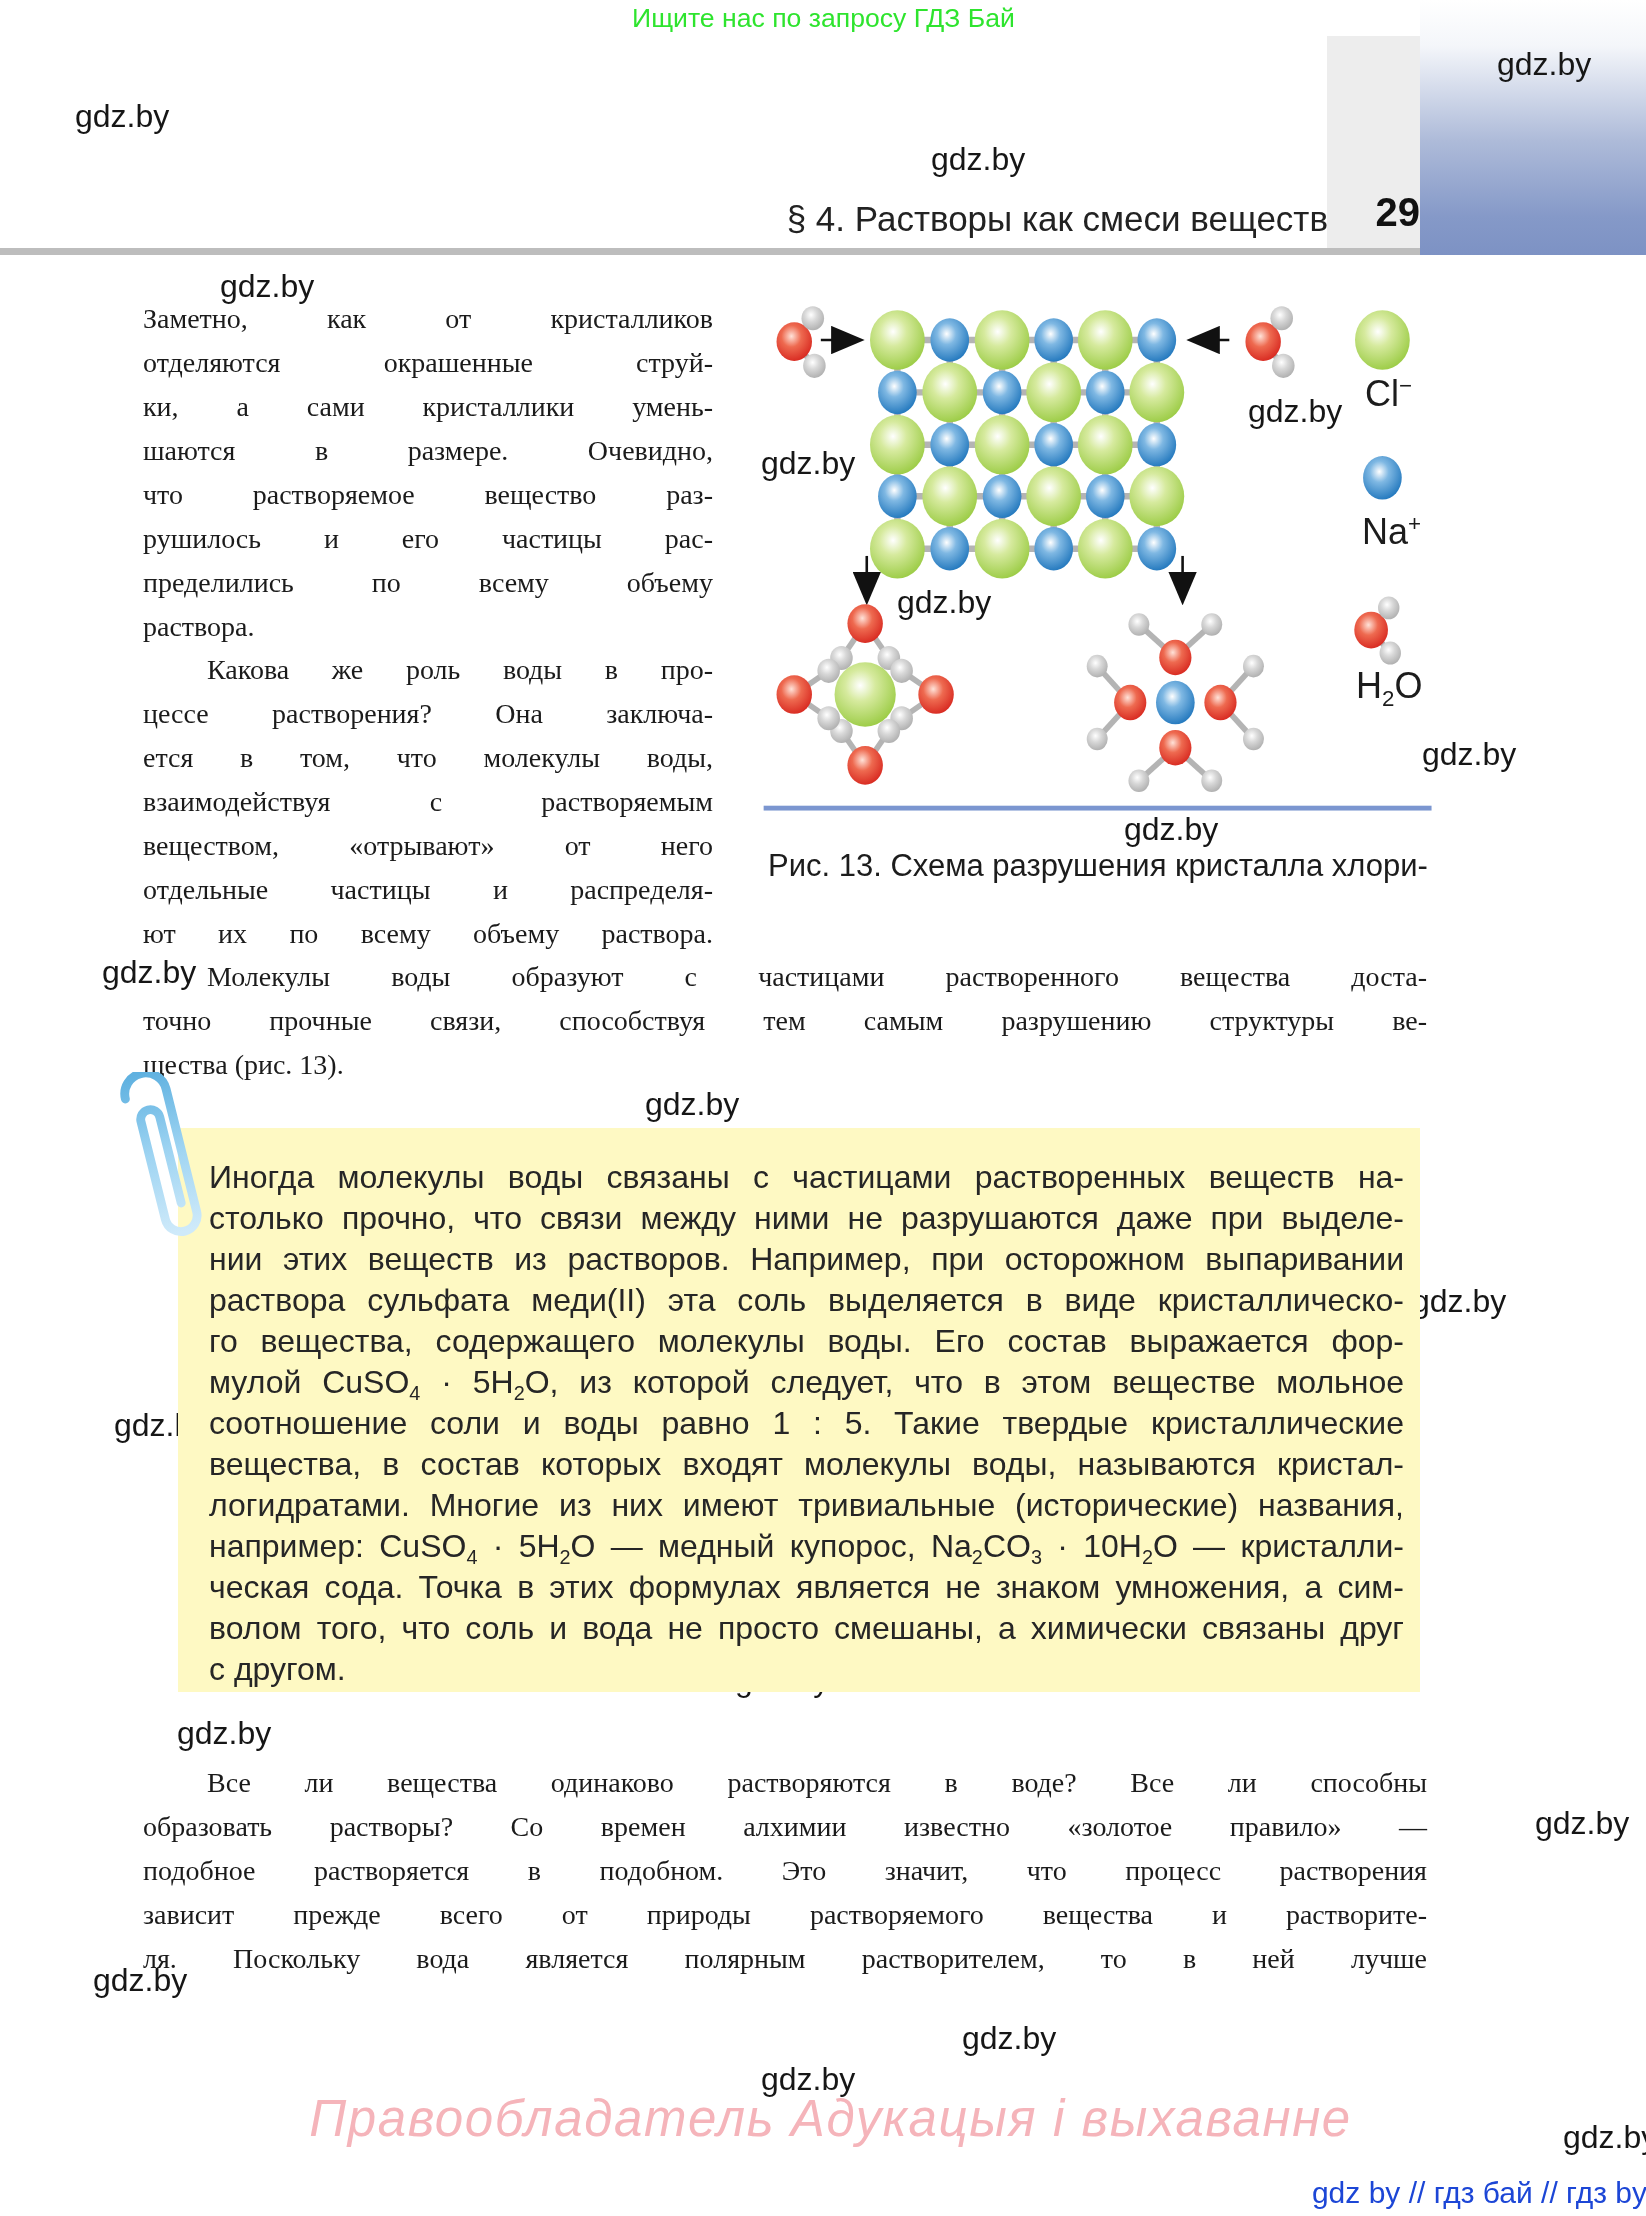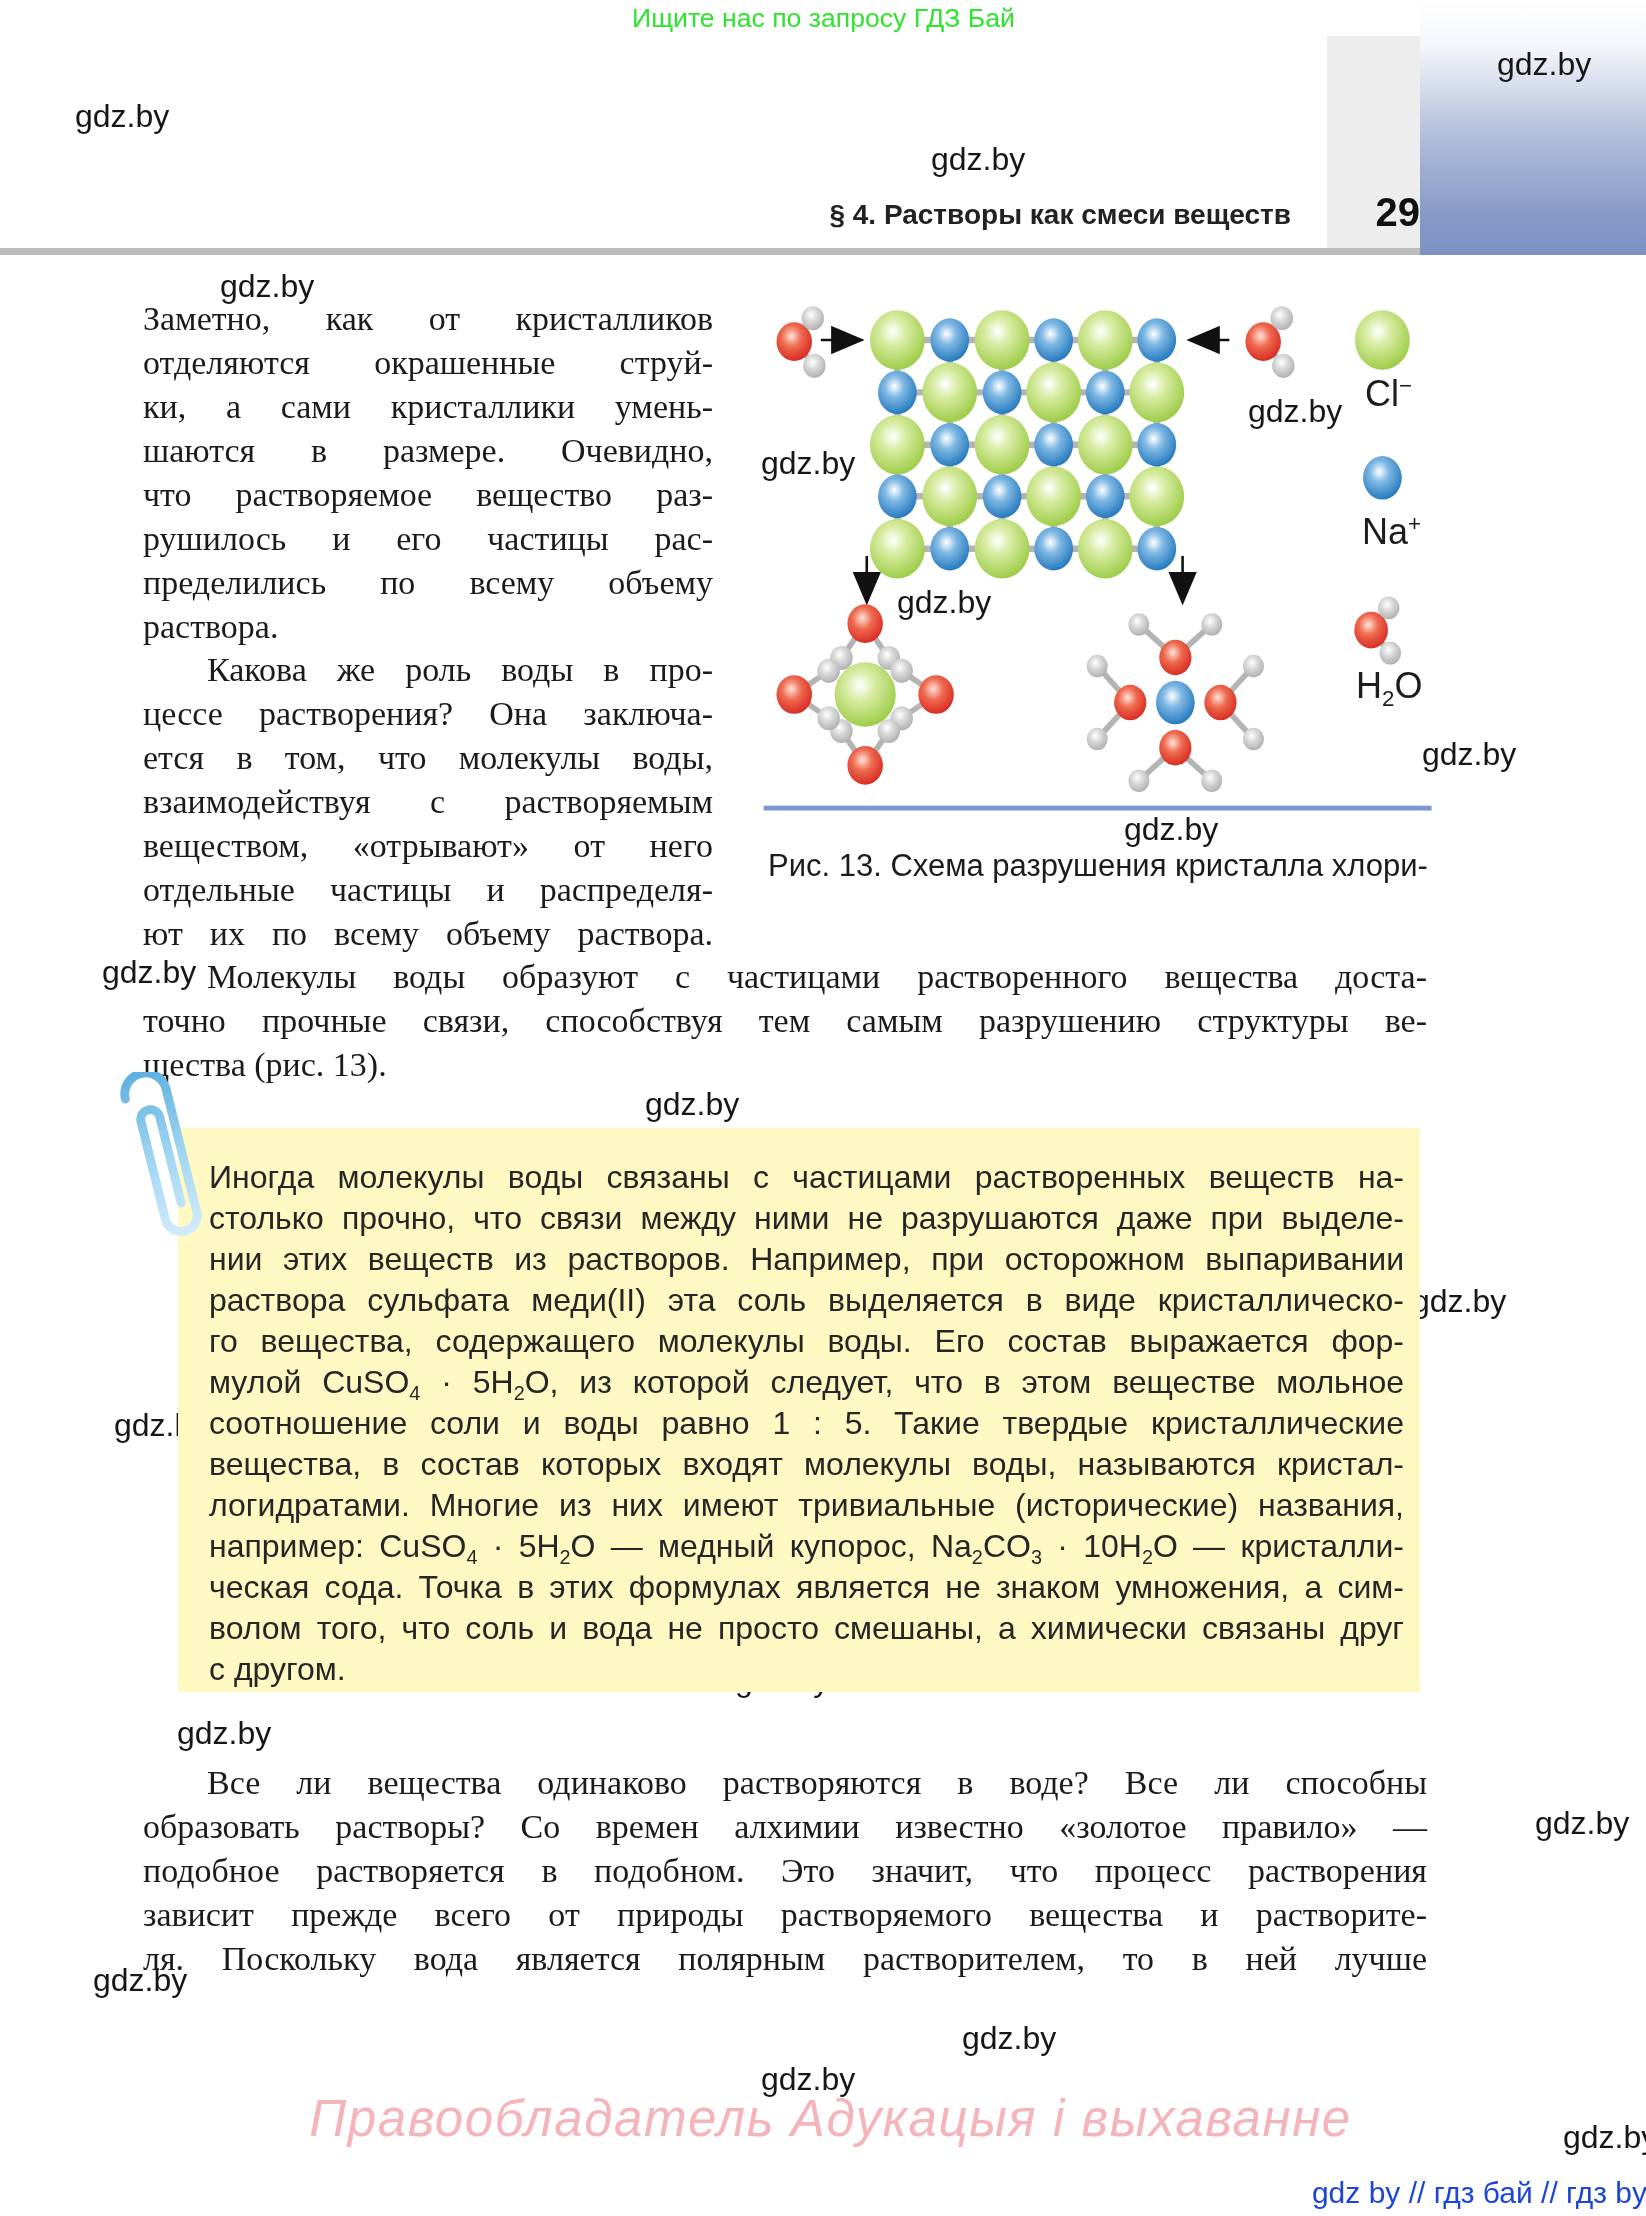--- a/index.html
+++ b/index.html
@@ -5,26 +5,26 @@
   html,body{margin:0;padding:0;background:#fff;}
   #page{position:relative;width:1647px;height:2216px;background:#ffffff;overflow:hidden;
         font-family:"Liberation Sans",sans-serif;color:#1a1a1a;}
   .abs{position:absolute;}
   
   #top-banner{top:3.2px;left:0;width:1647px;text-align:center;font-size:26.6px;}
   #page-strip{left:1327px;top:36px;width:93px;height:212px;background:#ededed;}
   #corner-gradient{left:1420px;top:0;width:226px;height:255px;
       background:linear-gradient(180deg,#ffffff 0%,#f4f6fa 18%,#aebbd9 55%,#8599c8 85%,#7d92c4 100%);}
   #header-rule{left:0;top:248px;width:1420px;height:7.3px;background:#bdbdbd;}
-  #section-title{left:719px;top:199px;width:572px;text-align:right;font-size:28px;color:#222;font-weight:700;}
+  #section-title{left:756px;top:199px;width:572px;text-align:right;font-size:35px;color:#222;font-weight:400;}
   #page-number{left:1327px;top:190px;width:93px;text-align:right;font-size:40px;font-weight:bold;color:#111;}
   
   .wm{position:absolute;font-size:32px;color:#161616;font-family:"Liberation Sans",sans-serif;white-space:nowrap;}
   
-  .serif-block{position:absolute;font-family:"Liberation Serif",serif;font-size:34px;color:#1b1b1b;}
+  .serif-block{position:absolute;font-family:"Liberation Serif",serif;font-size:28px;color:#1b1b1b;}
   .tl{line-height:44px;height:44px;text-align:justify;text-align-last:justify;white-space:normal;overflow:visible;}
   .tl.last{text-align:left;text-align-last:left;}
   .tl.ind{text-indent:64px;}
   #para1{left:143px;top:297px;width:570px;}
   #para2{left:143px;top:648px;width:570px;}
   #para3{left:143px;top:955px;width:1284px;}
   #para4{left:143px;top:1761px;width:1284px;}
   
   #infobox{left:178px;top:1128px;width:1242px;height:564px;background:#fef9c3;box-sizing:border-box;
            padding:29px 16px 0 31px;font-family:"Liberation Sans",sans-serif;font-size:32px;color:#262626;}

